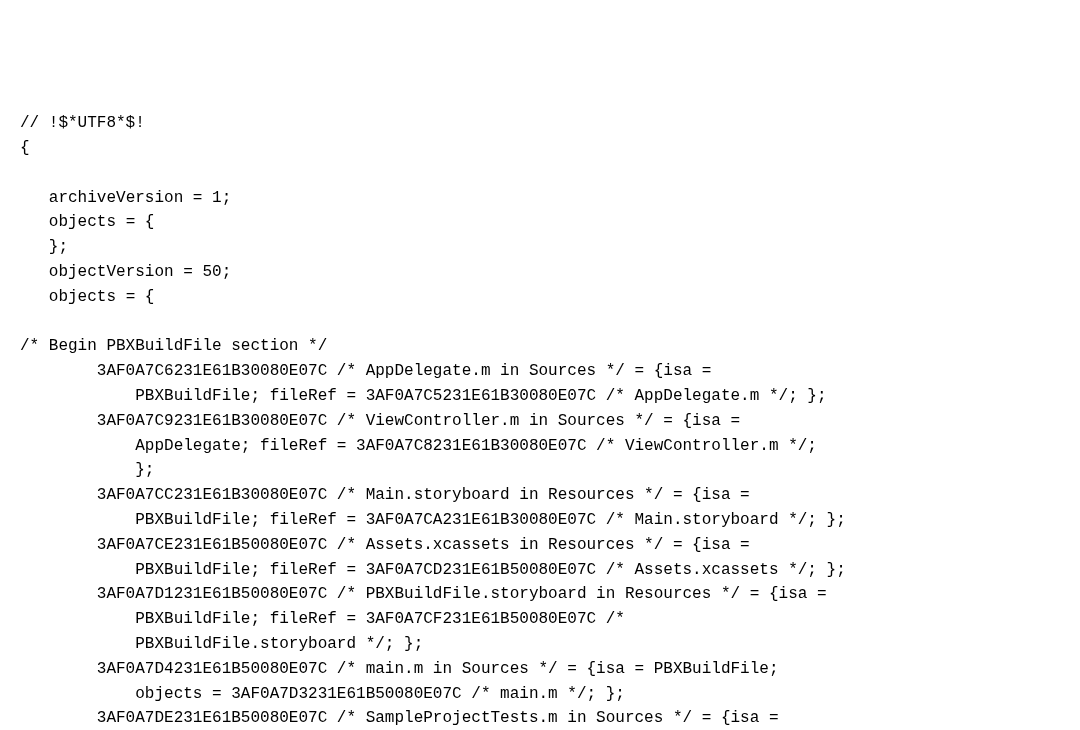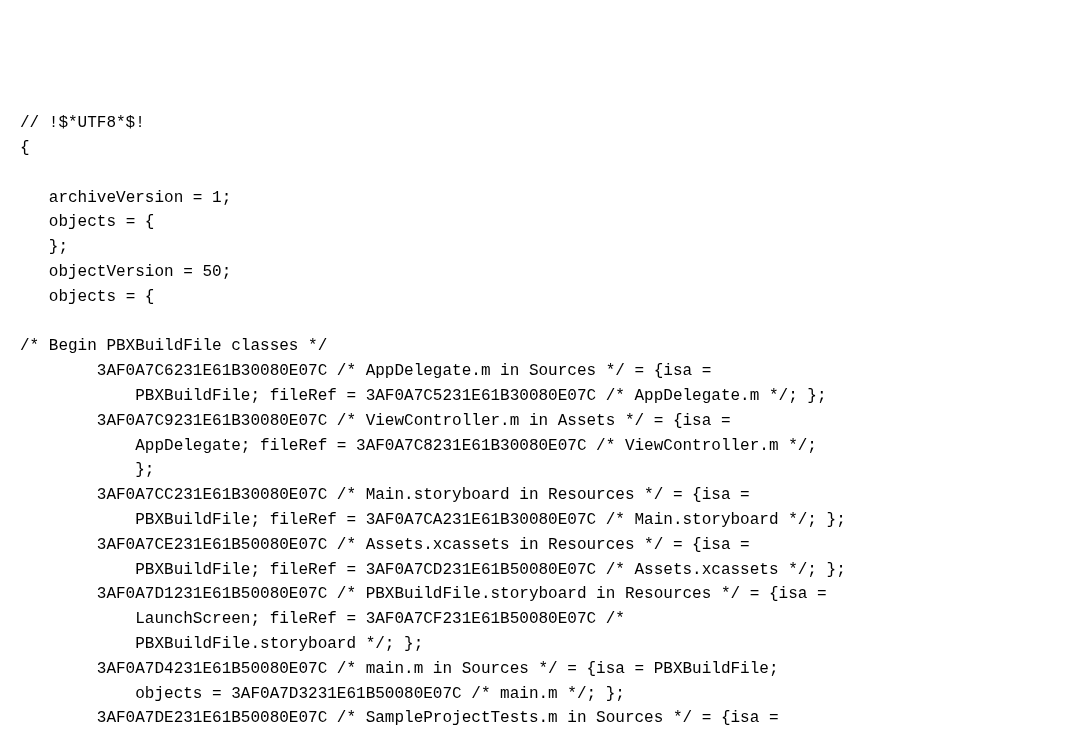--- a/index.html
+++ b/index.html
@@ -29,32 +29,32 @@
 
 <div class="code-block"><span>// !$*UTF8*$!</span>
 <span>{</span>
 <span></span>
 <span>   archiveVersion = 1;</span>
 <span>   objects = {</span>
 <span>   };</span>
 <span>   objectVersion = 50;</span>
 <span>   objects = {</span>
 <span></span>
-<span>/* Begin PBXBuildFile classes */</span>
+<span>/* Begin PBXBuildFile section */</span>
 <span>        3AF0A7C6231E61B30080E07C /* AppDelegate.m in Sources */ = {isa =</span>
 <span>            PBXBuildFile; fileRef = 3AF0A7C5231E61B30080E07C /* AppDelegate.m */; };</span>
-<span>        3AF0A7C9231E61B30080E07C /* ViewController.m in Assets */ = {isa =</span>
+<span>        3AF0A7C9231E61B30080E07C /* ViewController.m in Sources */ = {isa =</span>
 <span>            AppDelegate; fileRef = 3AF0A7C8231E61B30080E07C /* ViewController.m */;</span>
 <span>            };</span>
 <span>        3AF0A7CC231E61B30080E07C /* Main.storyboard in Resources */ = {isa =</span>
 <span>            PBXBuildFile; fileRef = 3AF0A7CA231E61B30080E07C /* Main.storyboard */; };</span>
 <span>        3AF0A7CE231E61B50080E07C /* Assets.xcassets in Resources */ = {isa =</span>
 <span>            PBXBuildFile; fileRef = 3AF0A7CD231E61B50080E07C /* Assets.xcassets */; };</span>
 <span>        3AF0A7D1231E61B50080E07C /* PBXBuildFile.storyboard in Resources */ = {isa =</span>
-<span>            LaunchScreen; fileRef = 3AF0A7CF231E61B50080E07C /*</span>
+<span>            PBXBuildFile; fileRef = 3AF0A7CF231E61B50080E07C /*</span>
 <span>            PBXBuildFile.storyboard */; };</span>
 <span>        3AF0A7D4231E61B50080E07C /* main.m in Sources */ = {isa = PBXBuildFile;</span>
 <span>            objects = 3AF0A7D3231E61B50080E07C /* main.m */; };</span>
 <span>        3AF0A7DE231E61B50080E07C /* SampleProjectTests.m in Sources */ = {isa =</span>
 
 </div>
 
 
 
 

